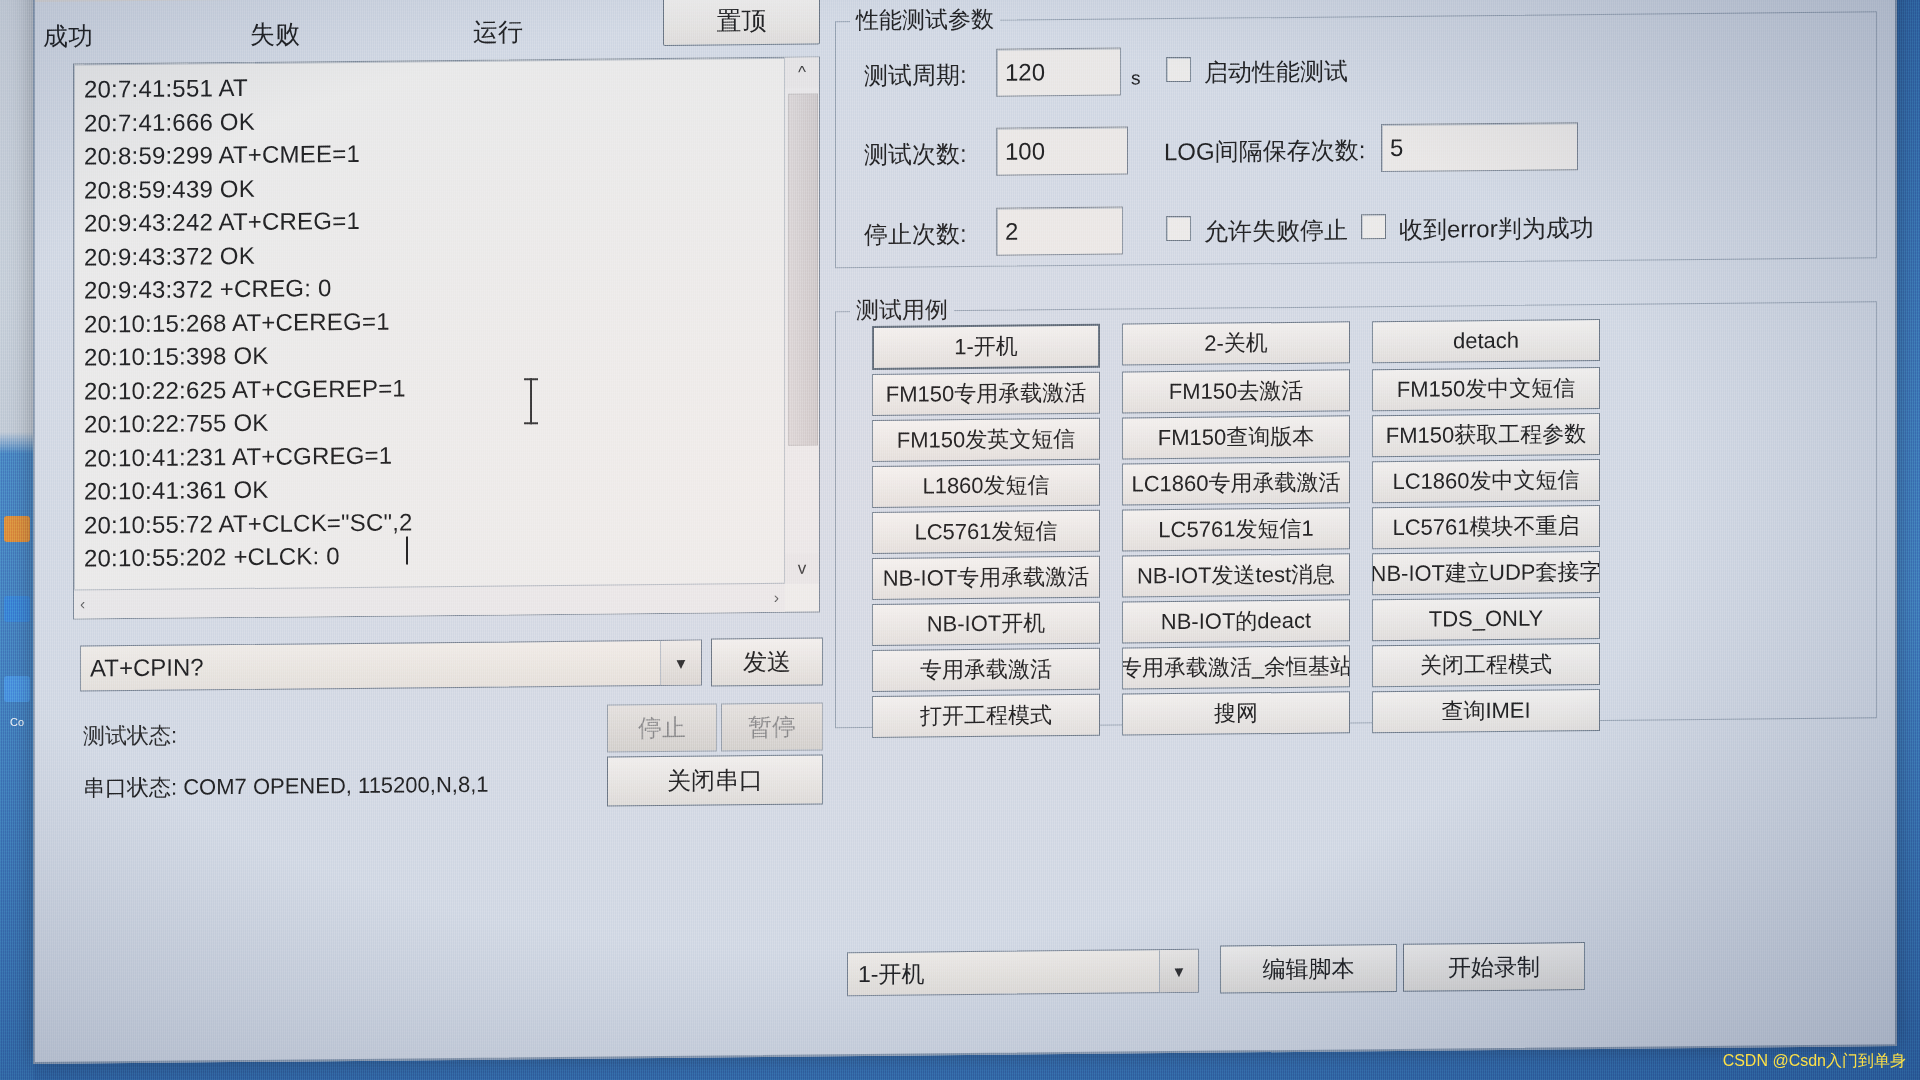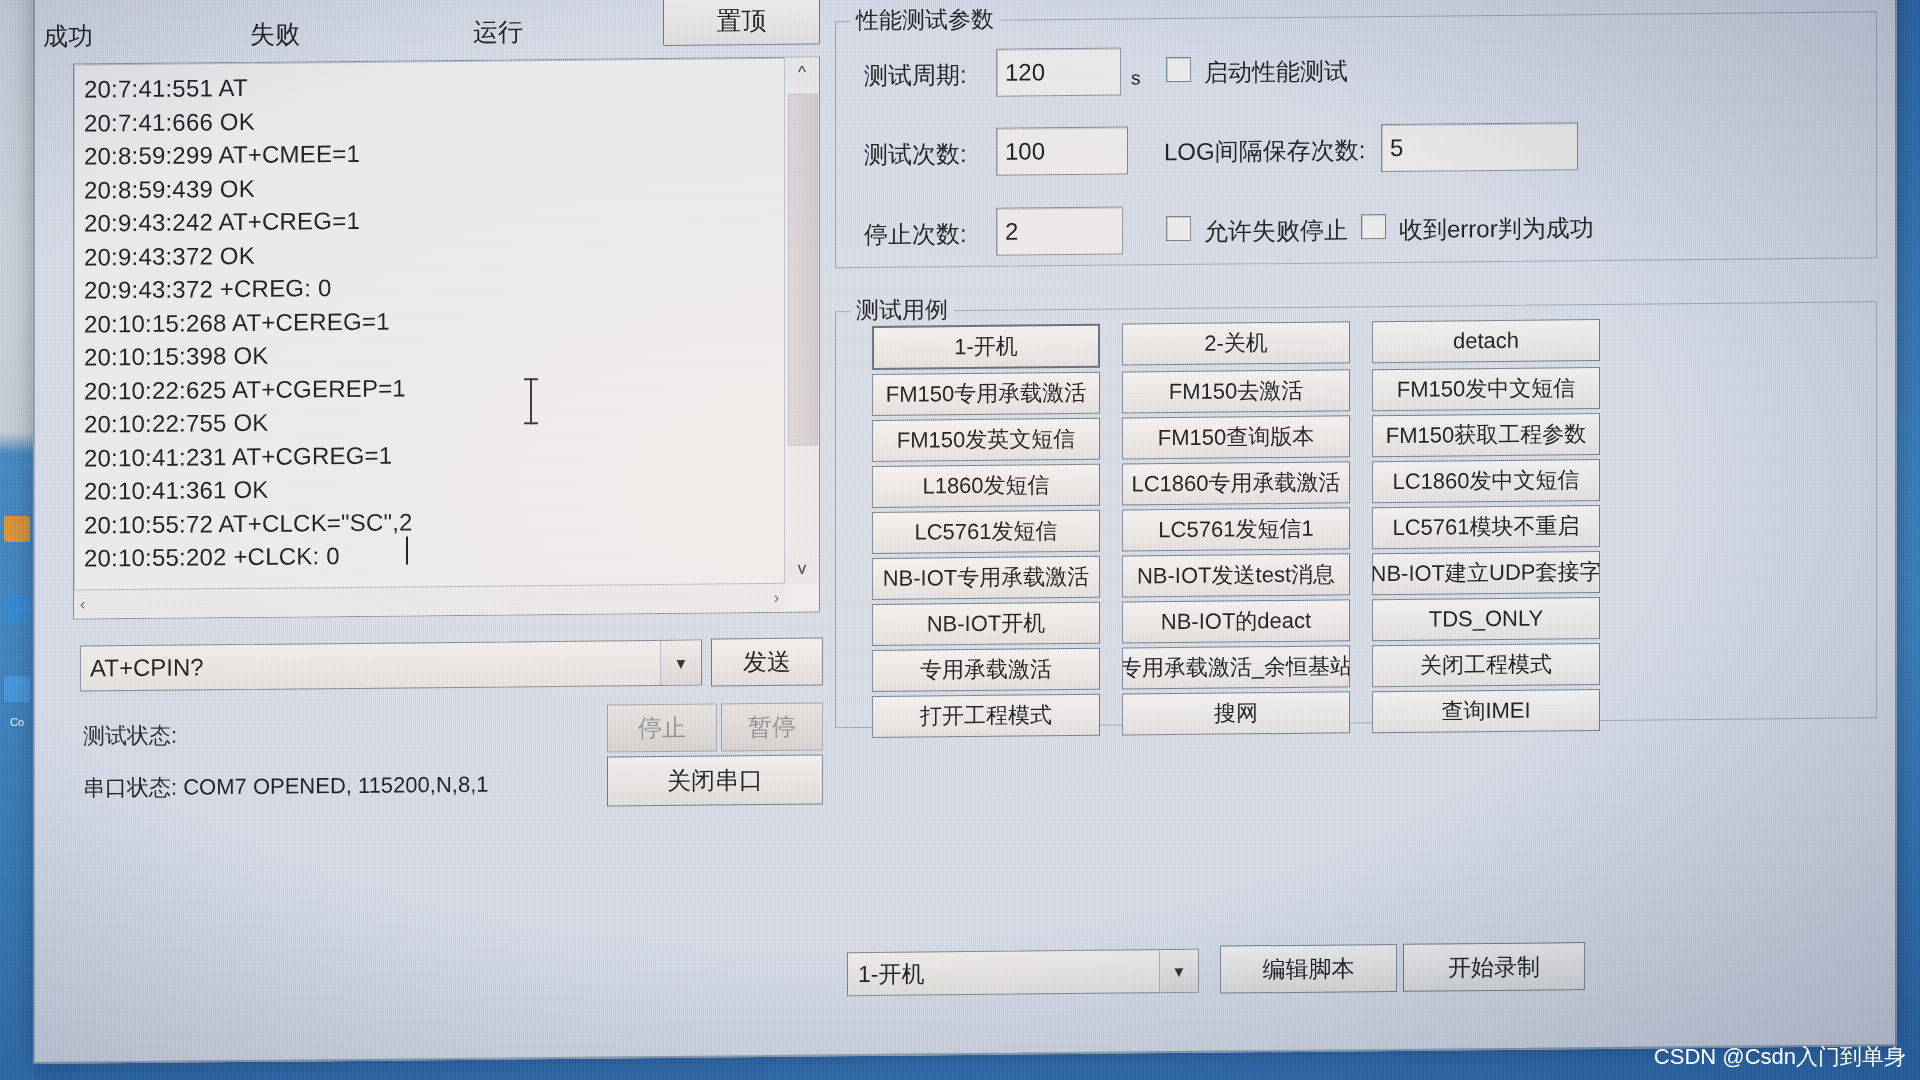--- a/index.html
+++ b/index.html
@@ -94,21 +94,21 @@
   .case-btn.first{border:2px solid #5b6875;}
 
   
   #script-combo{position:absolute;left:812px;top:996px;width:350px;height:42px;background:linear-gradient(180deg,#f3efe9,#e8e3dc);border:1px solid #7b8694;display:flex;align-items:center;}
   #script-value{padding-left:10px;font-size:23px;color:#111;flex:1;}
   #script-arrow{width:38px;height:100%;display:flex;align-items:center;justify-content:center;border-left:1px solid #aeb6bf;background:linear-gradient(180deg,#efece8,#dcd8d3);font-size:15px;color:#222;}
   #btn-edit-script{position:absolute;left:1185px;top:993px;width:175px;height:46px;background:linear-gradient(180deg,#f4f2ef,#e1ded9);border:1px solid #6d7a88;display:flex;align-items:center;justify-content:center;font-size:23px;color:#111;}
   #btn-start-record{position:absolute;left:1368px;top:993px;width:180px;height:46px;background:linear-gradient(180deg,#f4f2ef,#e1ded9);border:1px solid #6d7a88;display:flex;align-items:center;justify-content:center;font-size:23px;color:#111;}
 
   
-  #watermark{position:absolute;right:14px;bottom:8px;font-size:22px;color:#ffffff;z-index:40;text-align:center;}
+  #watermark{position:absolute;right:14px;bottom:8px;font-size:16px;color:#fde047;z-index:40;text-align:center;}
 
   
   #moire{position:absolute;inset:0;pointer-events:none;z-index:30;
          background:repeating-linear-gradient(90deg,rgba(255,255,255,.16) 0px,rgba(255,255,255,.16) 1px,rgba(0,0,0,.10) 1px,rgba(0,0,0,.10) 2px),
                     repeating-linear-gradient(0deg,rgba(255,255,255,.05) 0px,rgba(255,255,255,.05) 1px,rgba(0,0,0,.05) 1px,rgba(0,0,0,.05) 3px);
          mix-blend-mode:overlay;opacity:.75;}
   #tint{position:absolute;inset:0;pointer-events:none;z-index:31;
         background:radial-gradient(ellipse at 42% 45%,rgba(255,220,220,.10) 0%,rgba(180,190,215,.10) 55%,rgba(40,60,100,.30) 100%);}
   #blur-soft{position:absolute;inset:0;pointer-events:none;z-index:32;backdrop-filter:blur(.45px);}
 </style>

